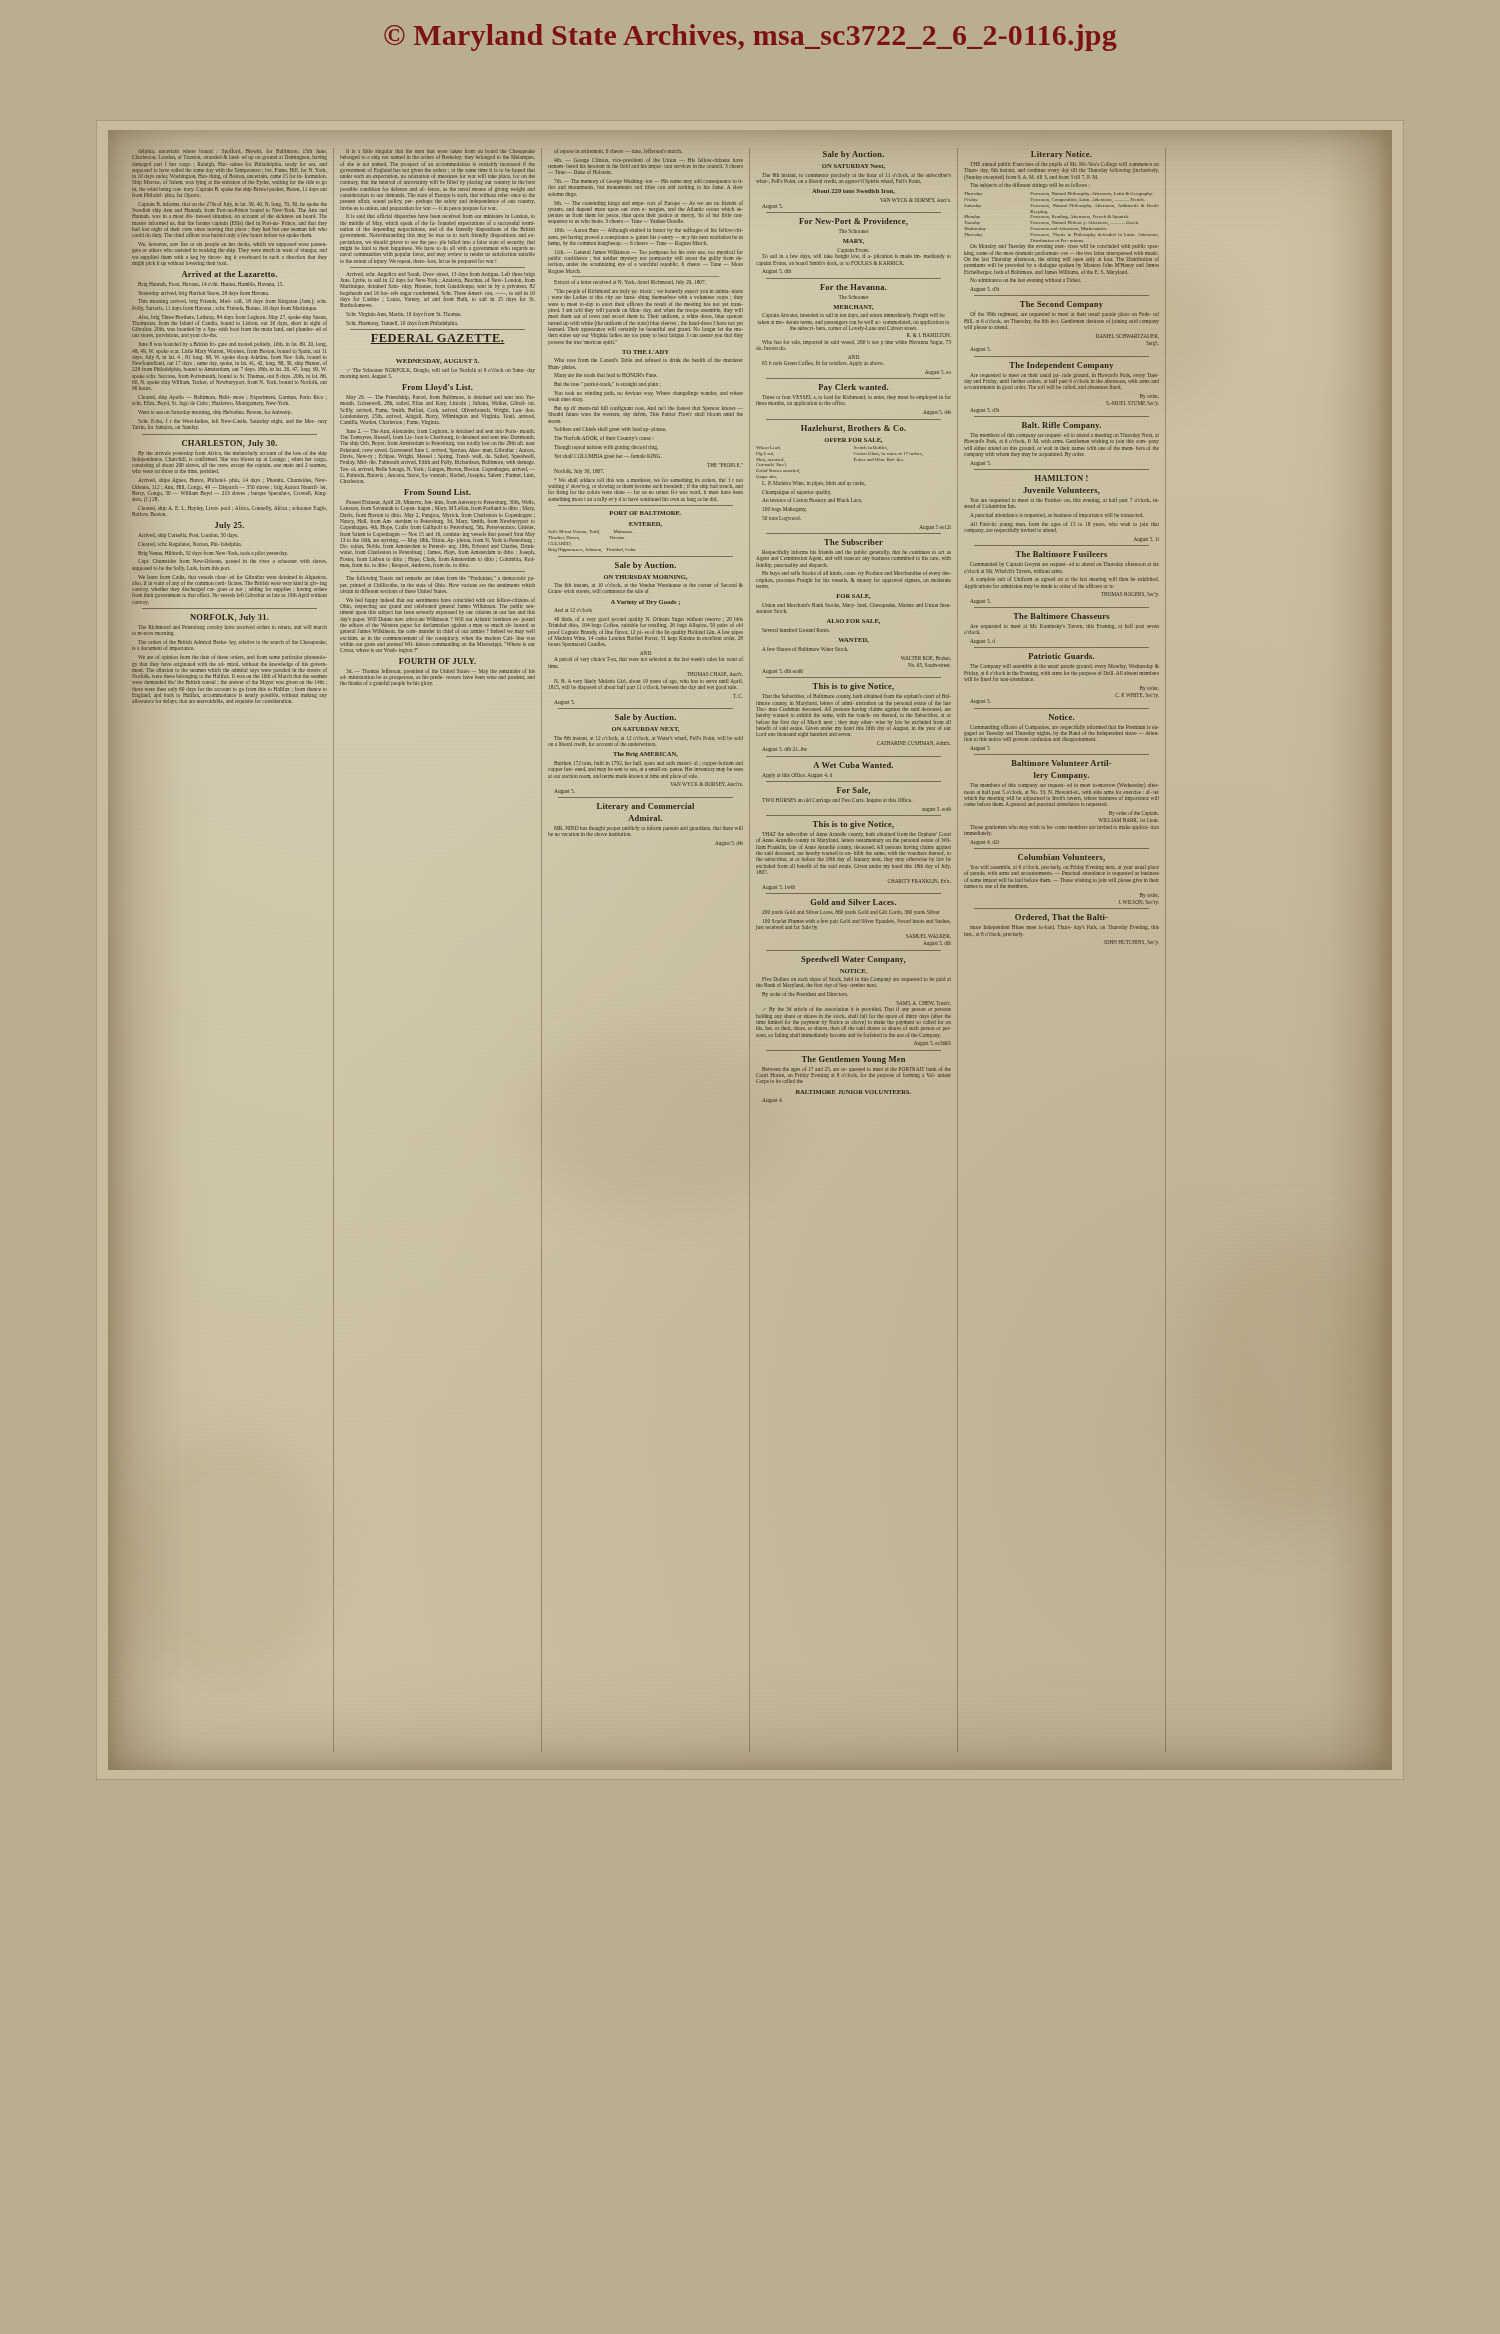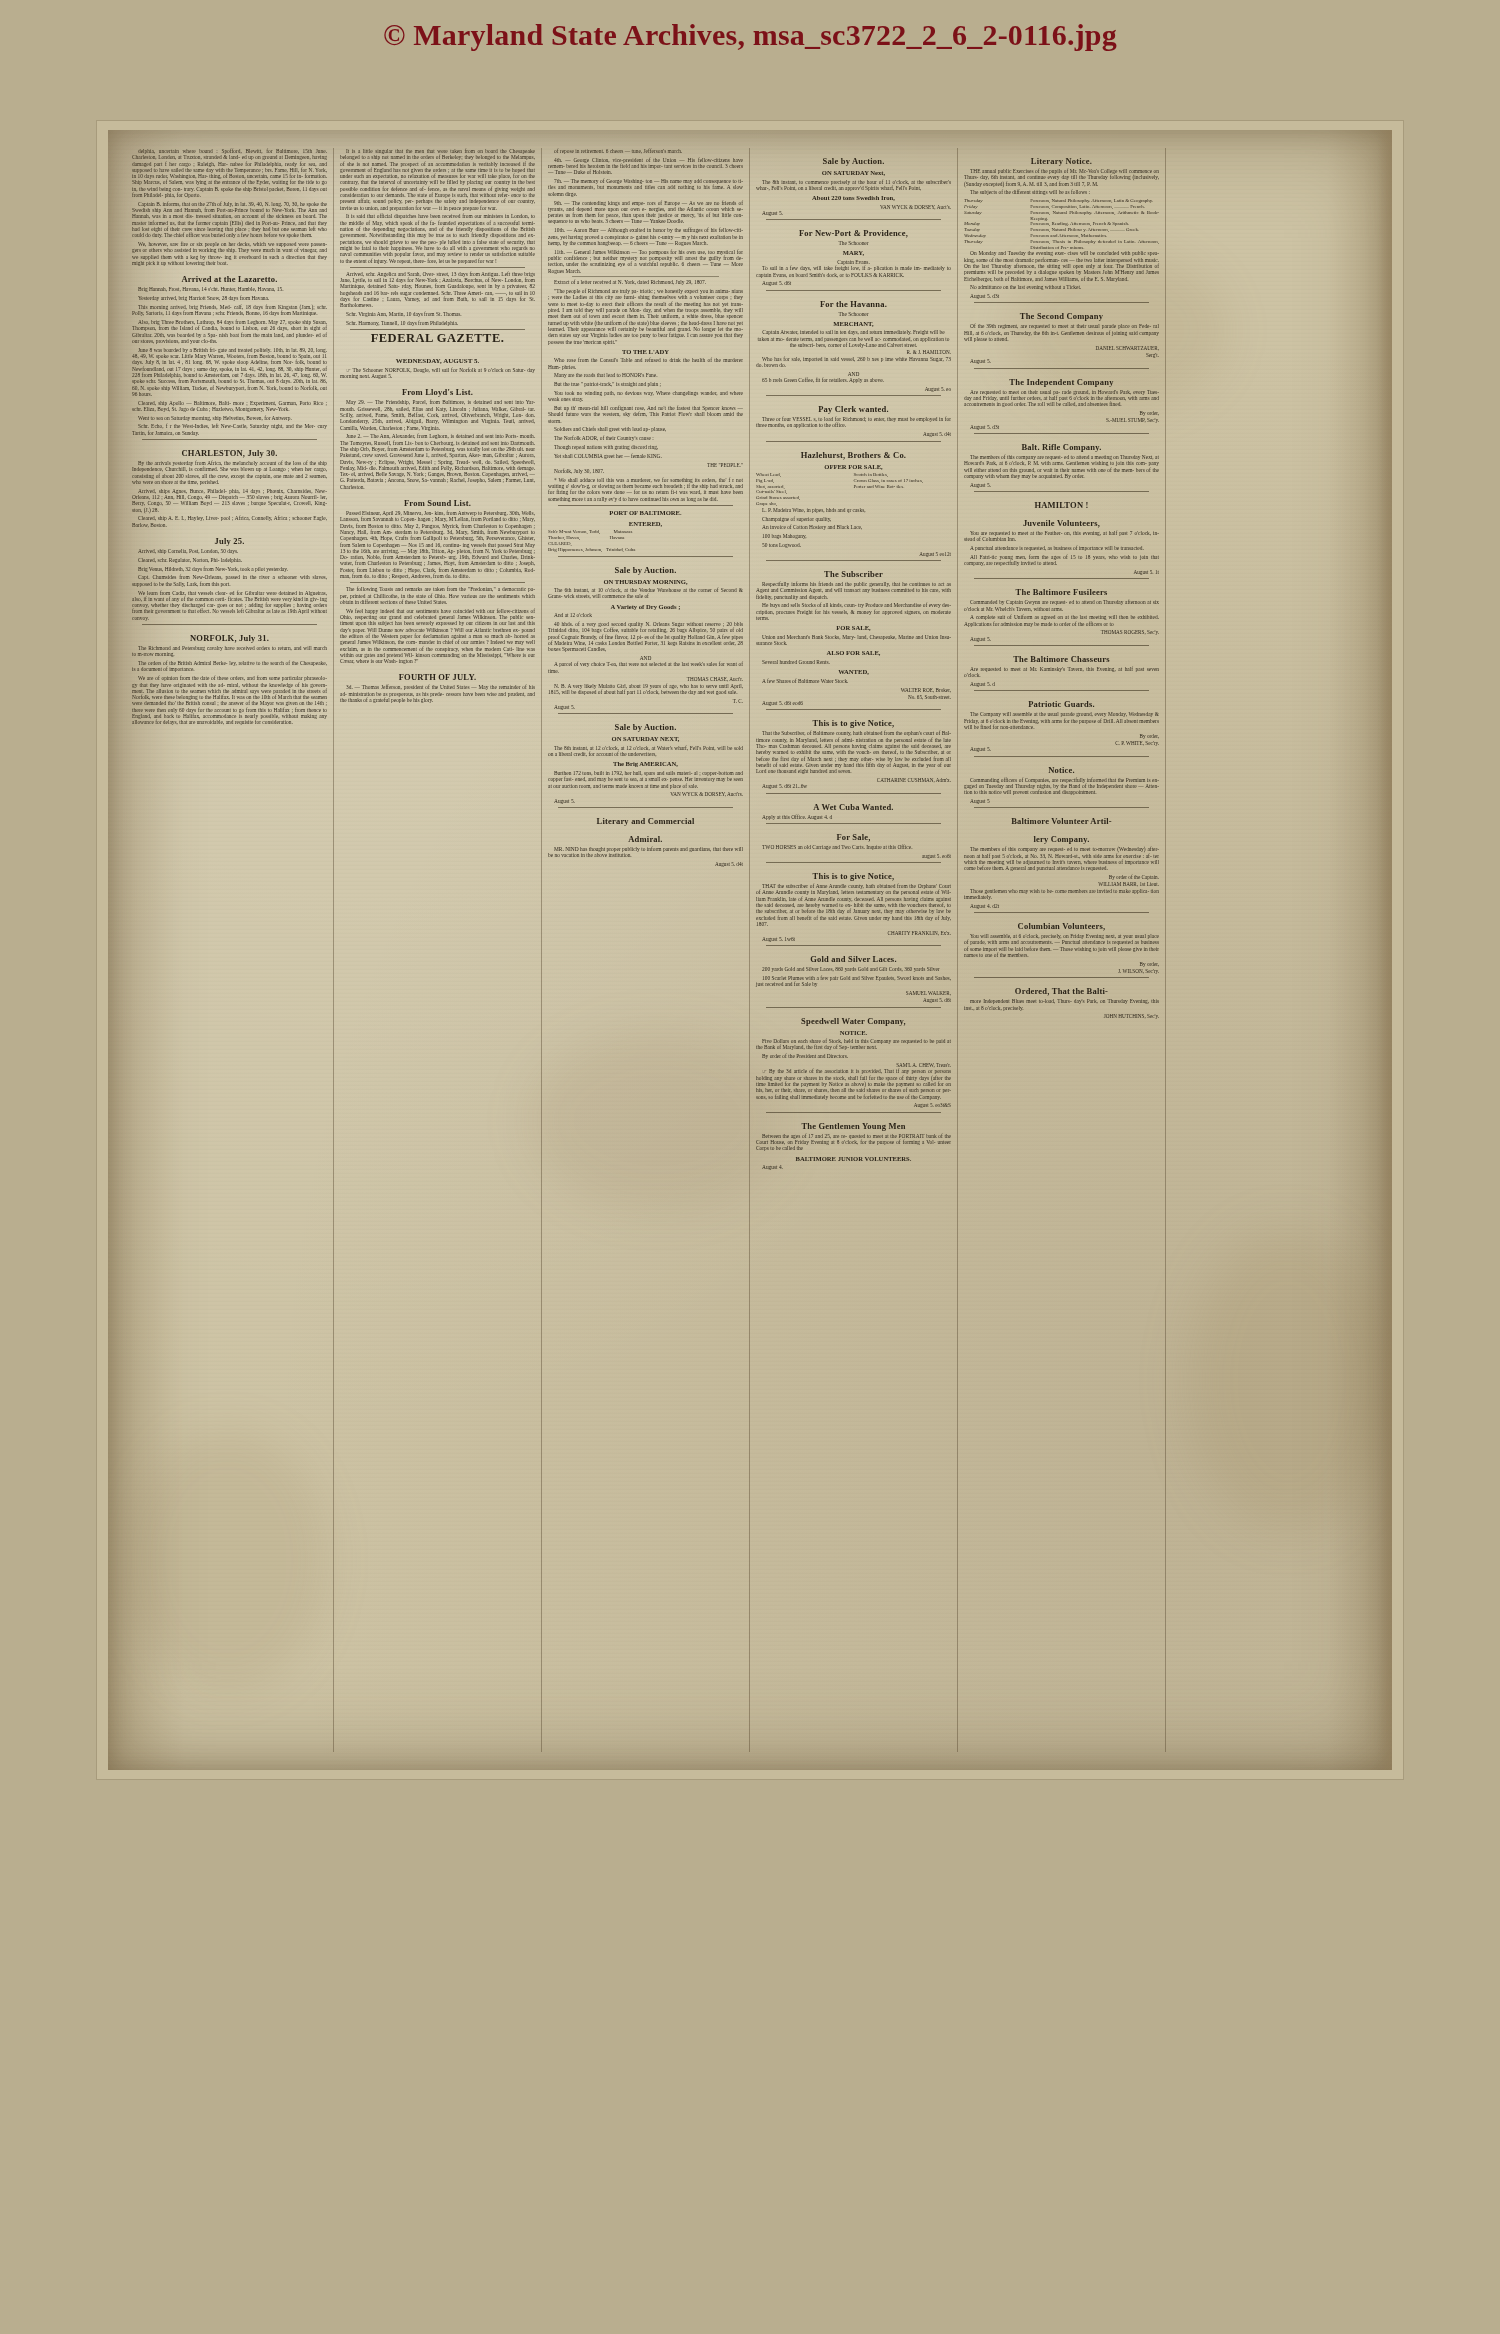--- a/index.html
+++ b/index.html
@@ -64,36 +64,36 @@
     line-height:6.3px;
     color:#2a2318;
     text-align:justify;
     font-family:"Liberation Serif", serif;
   }
   p{margin:0 0 2.5px 0;text-indent:6px;}
   .hr{border-top:1px solid rgba(60,50,30,0.6);margin:3px 10px;}
   .hr-thin{border-top:1px solid rgba(60,50,30,0.45);margin:2px 24px;}
   .head{
     text-align:center;font-weight:bold;
-    font-size:8.5px;line-height:10px;margin:8px 0 2px 0;
+    font-size:8.5px;line-height:10px;margin:1px 0 2px 0;
     letter-spacing:0.2px;
   }
   .head-sm{
     text-align:center;font-weight:bold;
     font-size:6.6px;line-height:8px;margin:3px 0 1.5px 0;
   }
   .ctr{text-align:center;}
   .right{text-align:right;}
   .date{text-align:center;font-weight:bold;font-size:7px;margin:16px 0 3px 0;}
   .sig{font-size:5.2px;margin-top:1px;}
   .tiny{font-size:4.9px;line-height:5.8px;}
   
   .gazette{
     text-align:center;font-weight:bold;font-size:12.5px;
-    letter-spacing:0.5px;margin:5px 0 2px 0;
+    letter-spacing:0.5px;margin:5px 0 2px 0;text-decoration:underline;
   }
   
   #grain{
     position:absolute;left:0;top:0;width:1284px;height:1640px;
     pointer-events:none;
     background:
       repeating-linear-gradient(0deg, rgba(120,100,70,0.035) 0px, rgba(120,100,70,0.035) 1px, rgba(255,255,255,0) 2px, rgba(255,255,255,0) 4px);
     mix-blend-mode:multiply;
     opacity:.7;
   }

